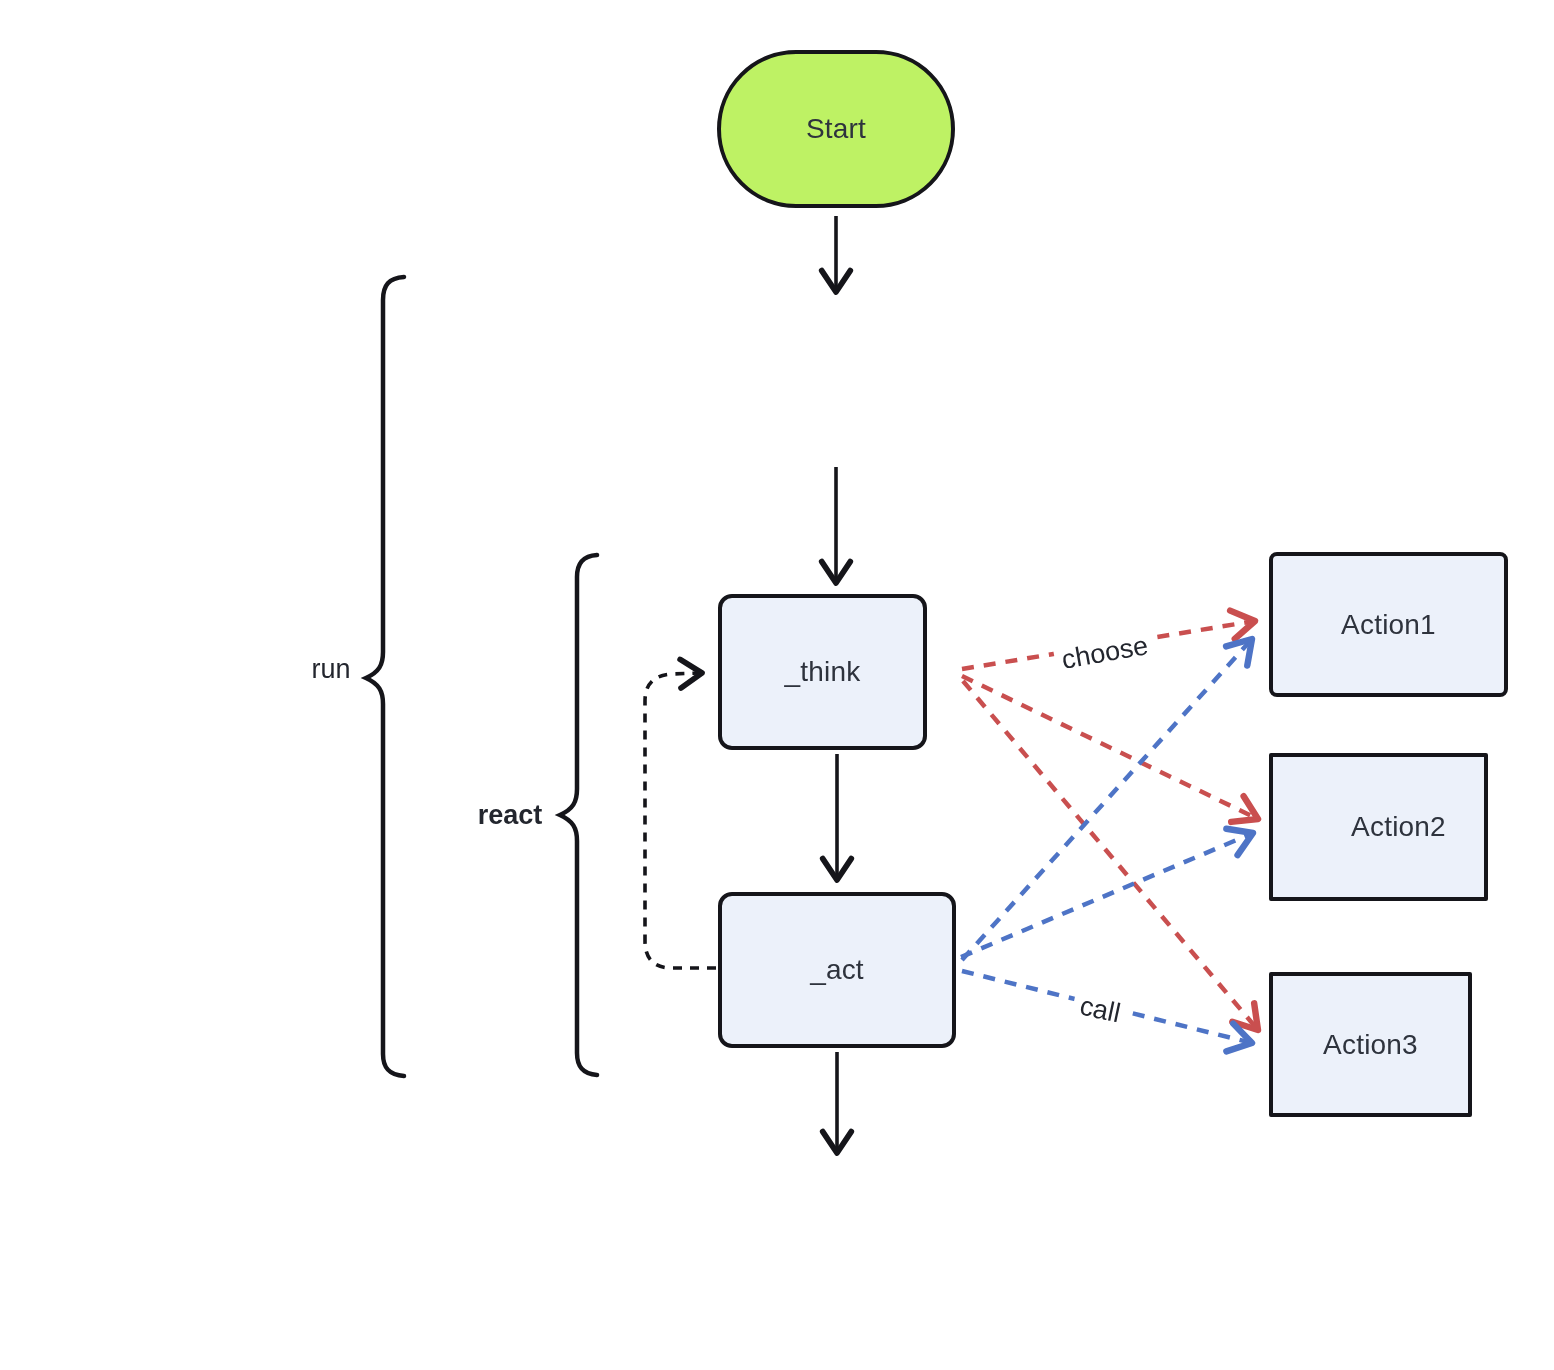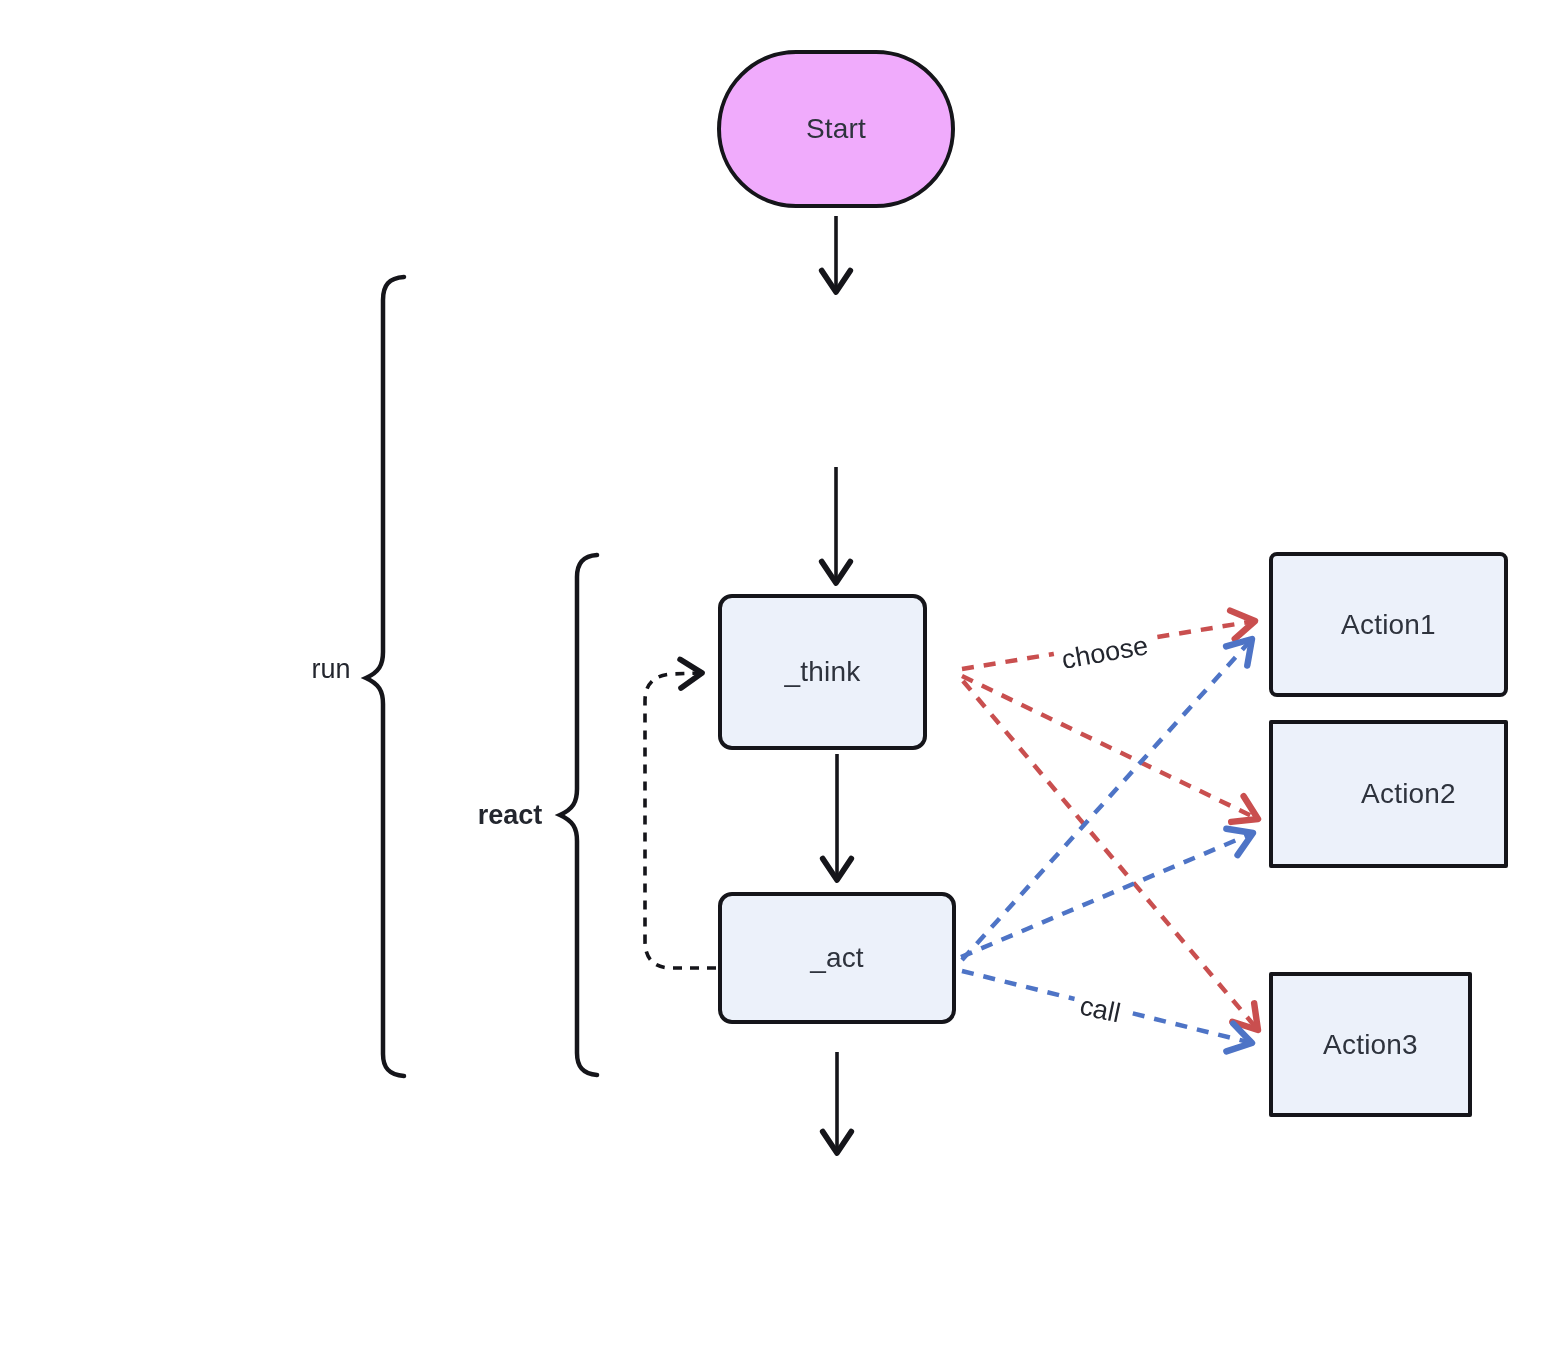--- a/index.html
+++ b/index.html
@@ -27,21 +27,21 @@
     border: 4px solid #15151a;
     background: #ecf1fa;
     display: flex;
     align-items: center;
     justify-content: center;
     font-size: 28px;
     color: #2e333d;
     letter-spacing: 0.2px;
   }
   .stadium {
-    background: #f0abfc;
+    background: #bef264;
     border-radius: 82px;
   }
   .roundrect {
     border-radius: 14px;
   }
   .sharprect {
     border-radius: 2px;
   }
   .float-label {
     position: absolute;
@@ -99,30 +99,30 @@
 
   <div class="node stadium" style="left:717px; top:50px; width:238px; height:158px;">
     <span>Start</span>
   </div>
 
 
   <div class="node roundrect" style="left:718px; top:594px; width:209px; height:156px;">
     <span>_think</span>
   </div>
 
-  <div class="node roundrect" style="left:718px; top:892px; width:238px; height:132px;">
+  <div class="node roundrect" style="left:718px; top:892px; width:238px; height:156px;">
     <span>_act</span>
   </div>
 
 
   <div class="node sharprect" style="left:1269px; top:552px; width:239px; height:145px;border-radius:8px;">
     <span>Action1</span>
   </div>
 
-  <div class="node sharprect" style="left:1269px; top:720px; width:239px; height:148px;padding-left:40px;">
+  <div class="node sharprect" style="left:1269px; top:753px; width:219px; height:148px;padding-left:40px;">
     <span>Action2</span>
   </div>
 
   <div class="node sharprect" style="left:1269px; top:972px; width:203px; height:145px;">
     <span>Action3</span>
   </div>
 
   <div class="brace-label" style="left:323px; top:669px; transform:translate(-50%,-50%);margin-left:8px;">run</div>
 
   <div class="brace-label" style="left:510px; top:815px; transform:translate(-50%,-50%);font-weight:bold;">react</div>

